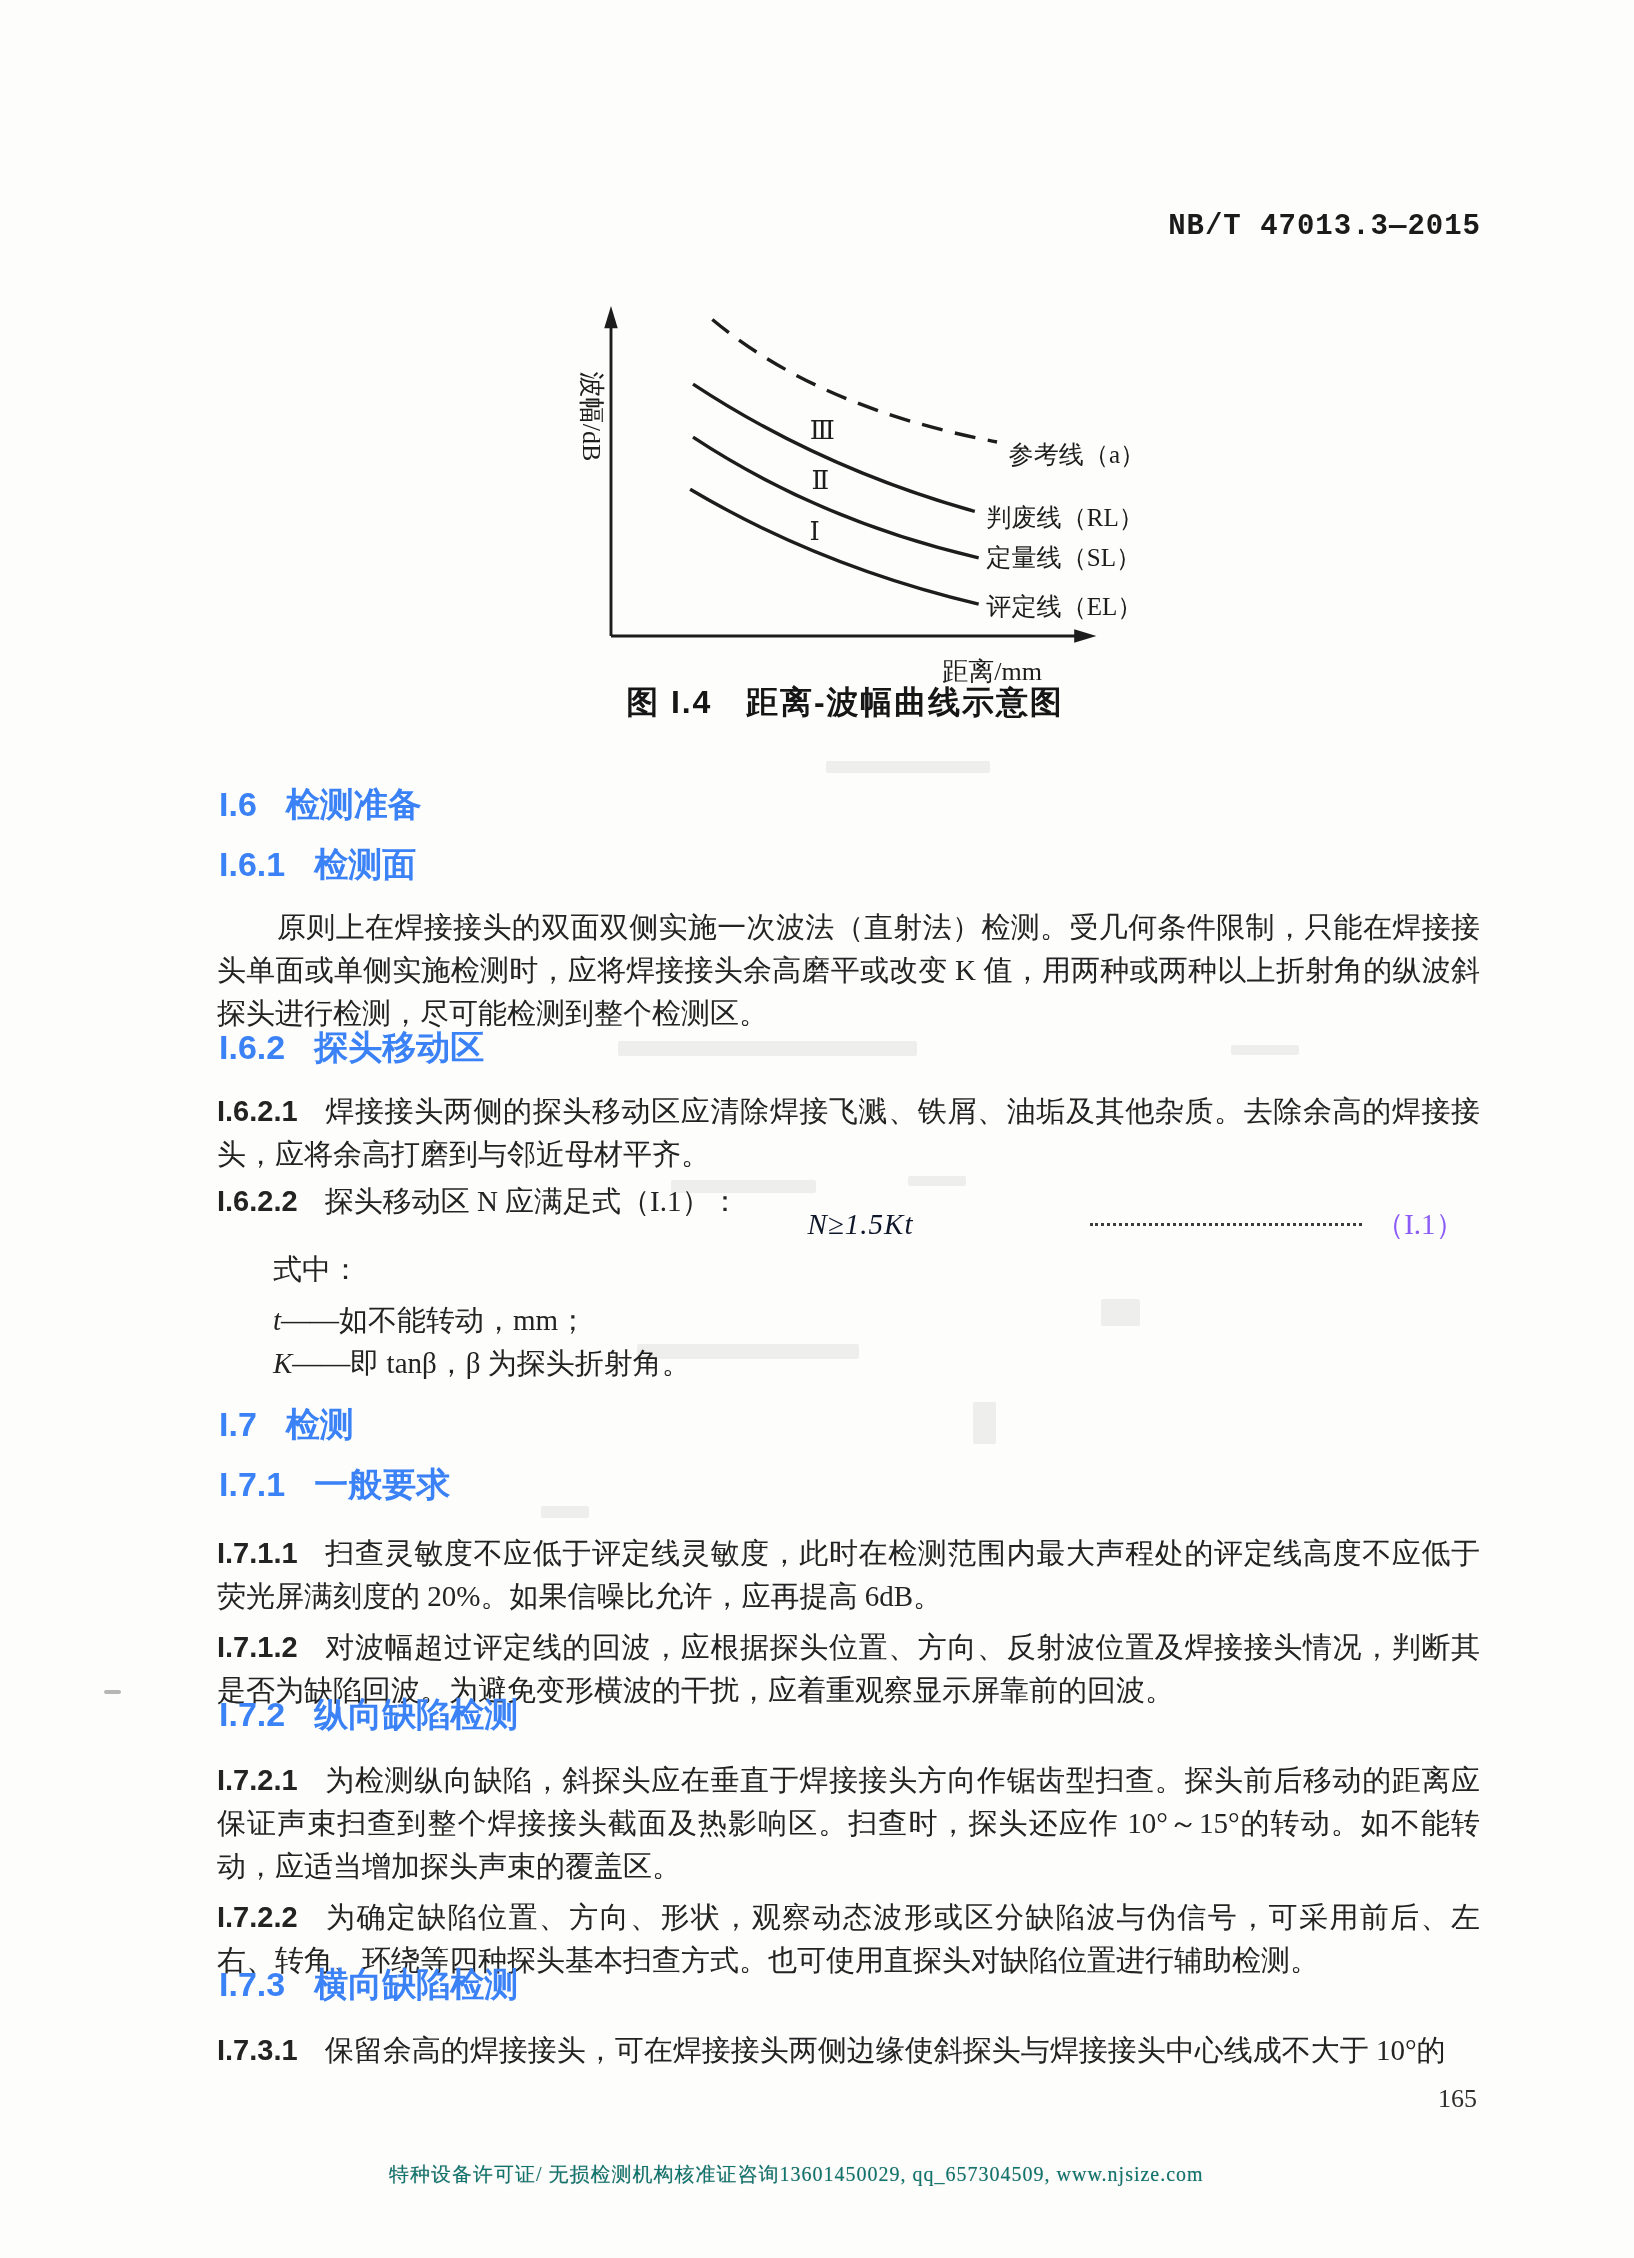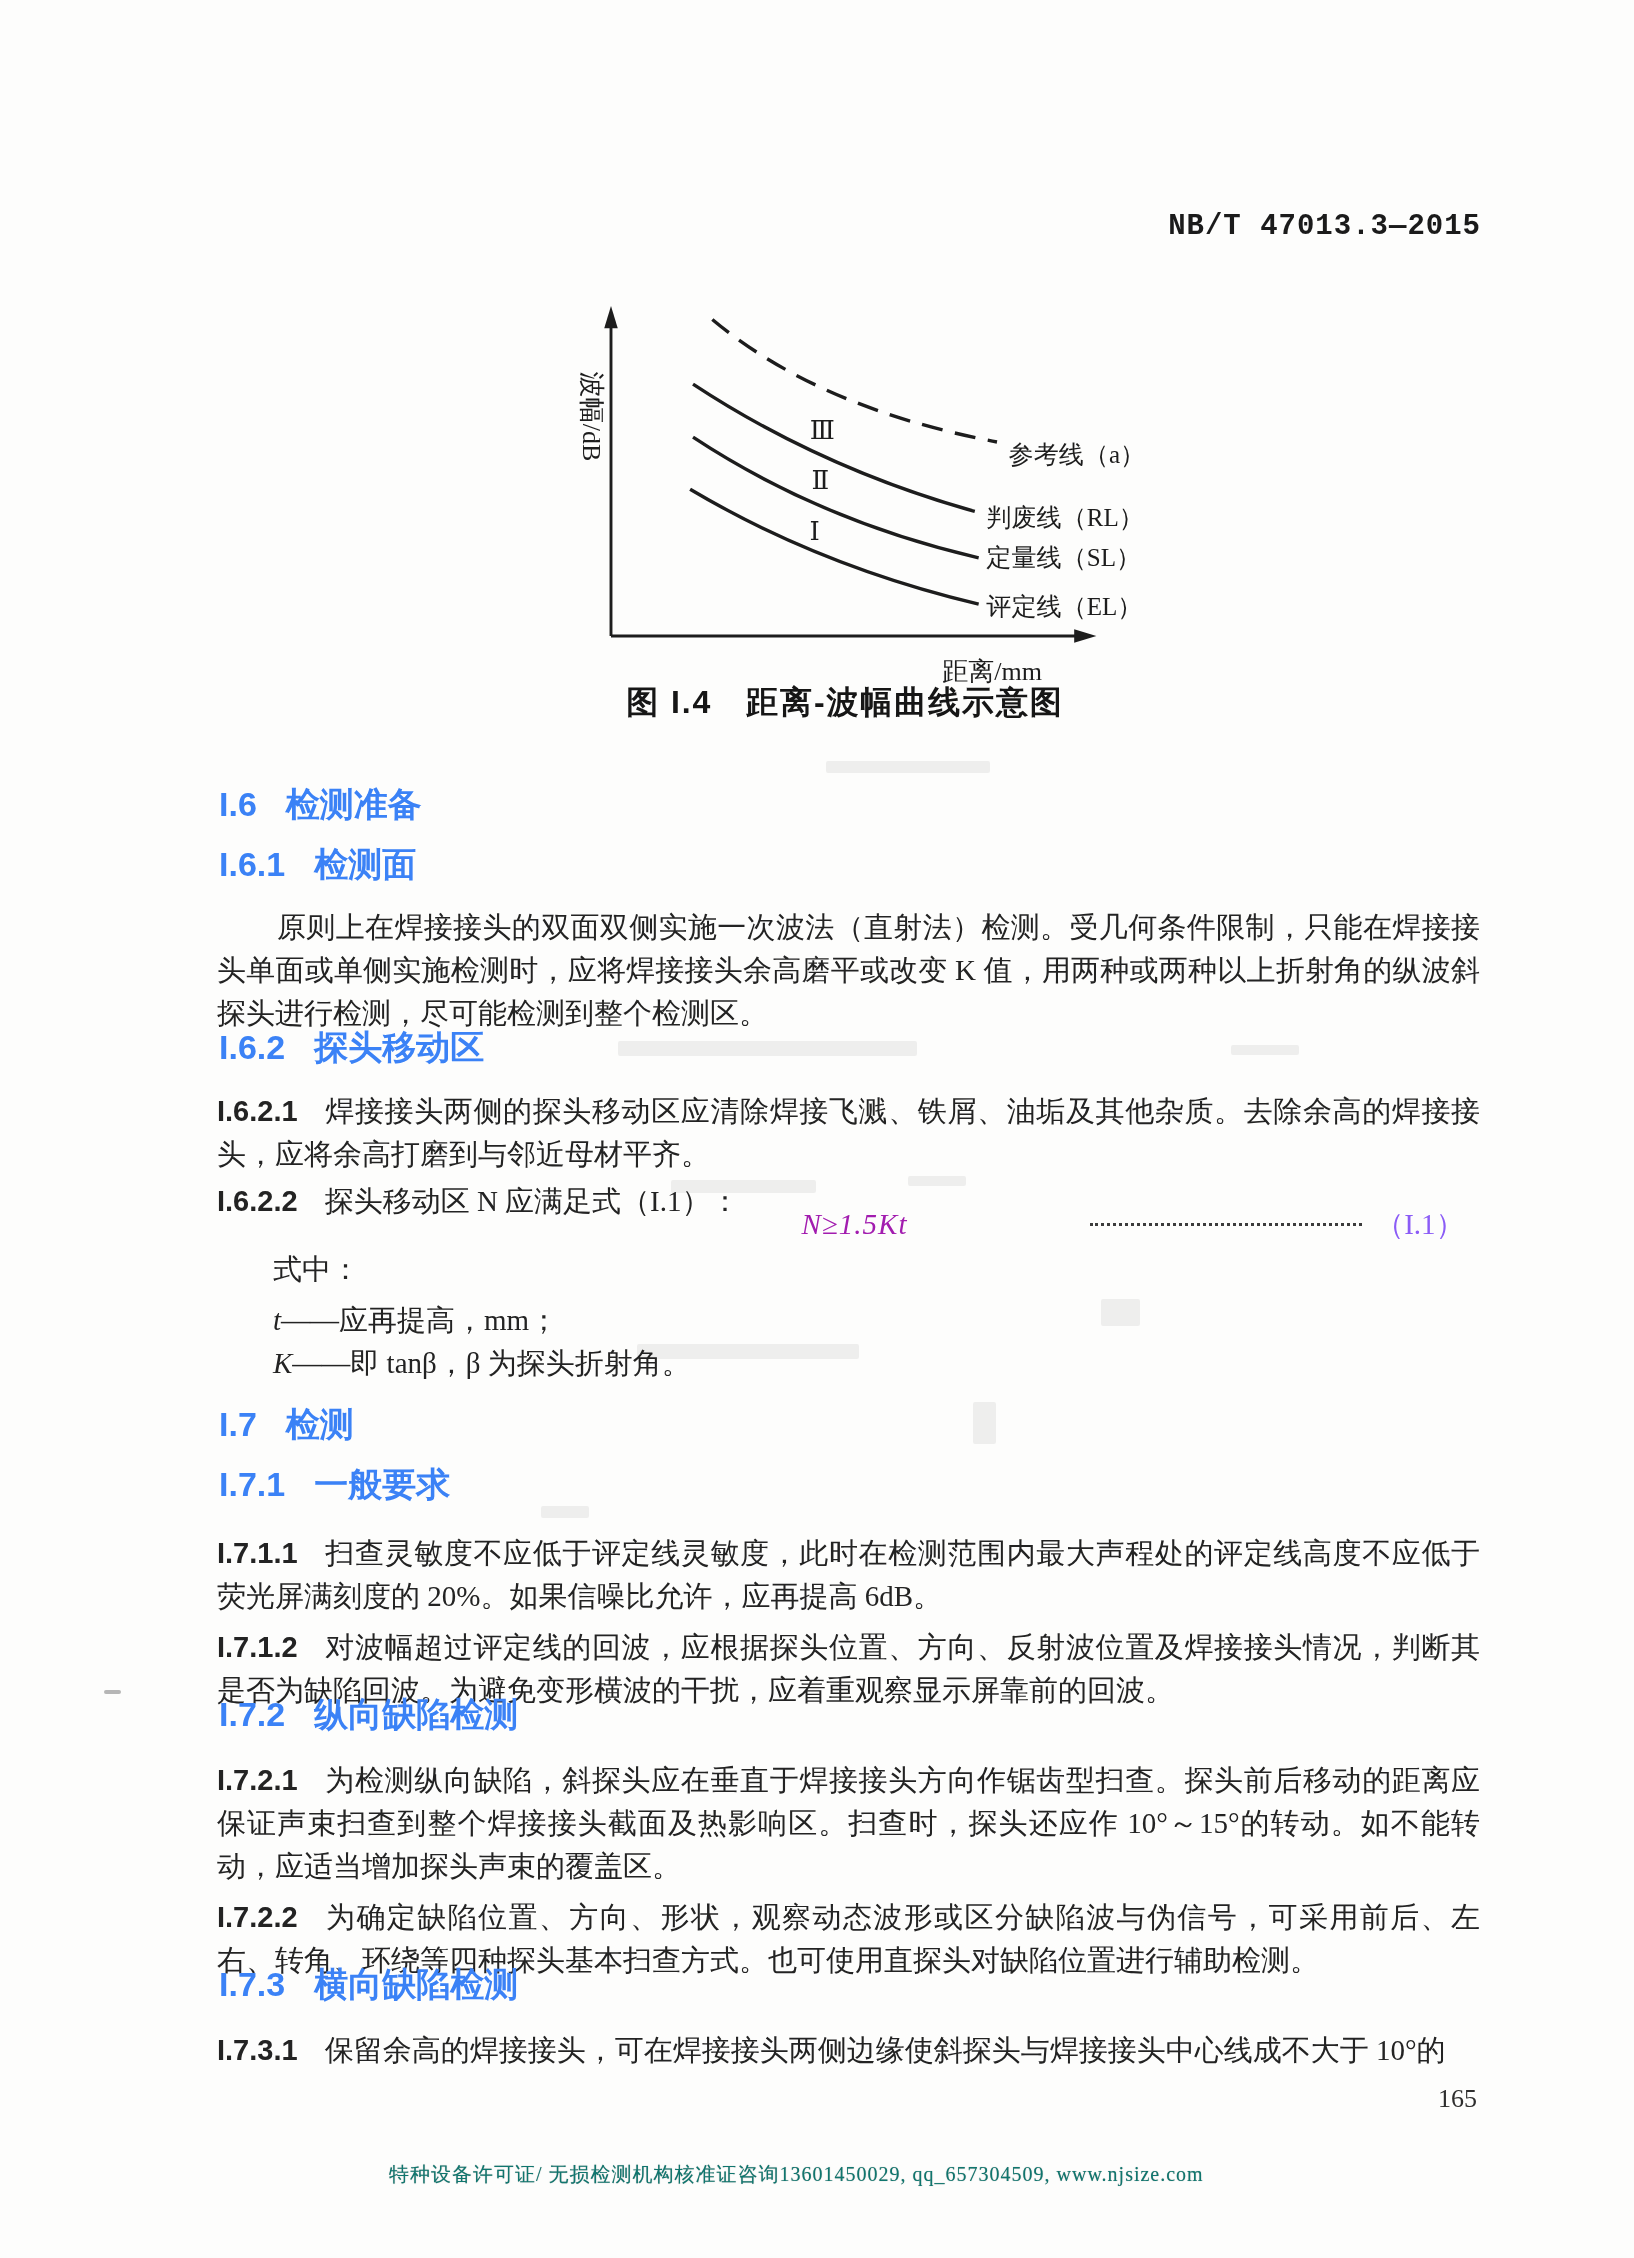--- a/index.html
+++ b/index.html
@@ -45,22 +45,22 @@
   }
   .para.first-indent{text-indent:60px;}
   .def-line{
     position:absolute;left:273px;width:1207px;
     font-size:29px;line-height:43px;color:#232323;
   }
   .var-first::first-letter{font-style:italic;}
   
   .formula-row{position:absolute;left:217px;top:1203px;width:1263px;height:43px;font-size:29px;line-height:43px;}
   .formula-expr{
-    position:absolute;left:6px;width:100%;text-align:center;
-    font-style:italic;letter-spacing:1px;color:#a21caf;
+    position:absolute;left:12px;width:100%;text-align:center;
+    font-style:italic;letter-spacing:1px;color:#0f172a;
   }
   .formula-right{position:absolute;right:15.4px;top:0;white-space:nowrap;color:#8b5cf6;}
   .dots{
     display:inline-block;width:272px;height:0;
     border-bottom:3.9px dotted #3c3c3c;
     vertical-align:middle;margin-right:13.5px;margin-bottom:5.8px;
   }
   
   .page-number{position:absolute;left:1438px;top:2084px;font-size:26px;color:#2e2e2e;}
   .footer-watermark{
@@ -130,21 +130,21 @@
   <div class="para" style="top:1160px">
     <span class="clause-num">I.6.2.2</span><span>探头移动区 N 应满足式（I.1）：</span>
   </div>
 
   <div class="formula-row">
     <span class="formula-expr">N≥1.5Kt</span>
     <span class="formula-right"><span class="dots"></span><span>（I.1）</span></span>
   </div>
 
   <div class="def-line" style="top:1248px">式中：</div>
-  <div class="def-line var-first" style="top:1299px">t——应再提高，mm；</div>
+  <div class="def-line var-first" style="top:1299px">t——如不能转动，mm；</div>
   <div class="def-line var-first" style="top:1342px">K——即 tanβ，β 为探头折射角。</div>
 
   <div class="h-sec" style="top:1403px">
     <span class="h-num">I.7</span><span>检测</span>
   </div>
 
   <div class="h-sec" style="top:1463px">
     <span class="h-num">I.7.1</span><span>一般要求</span>
   </div>
 

